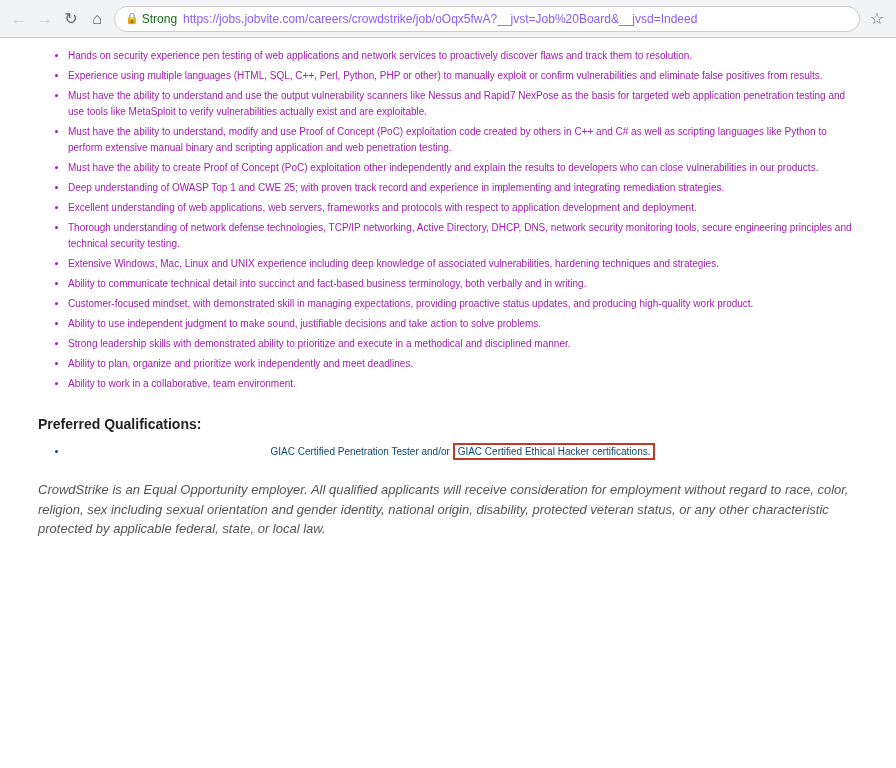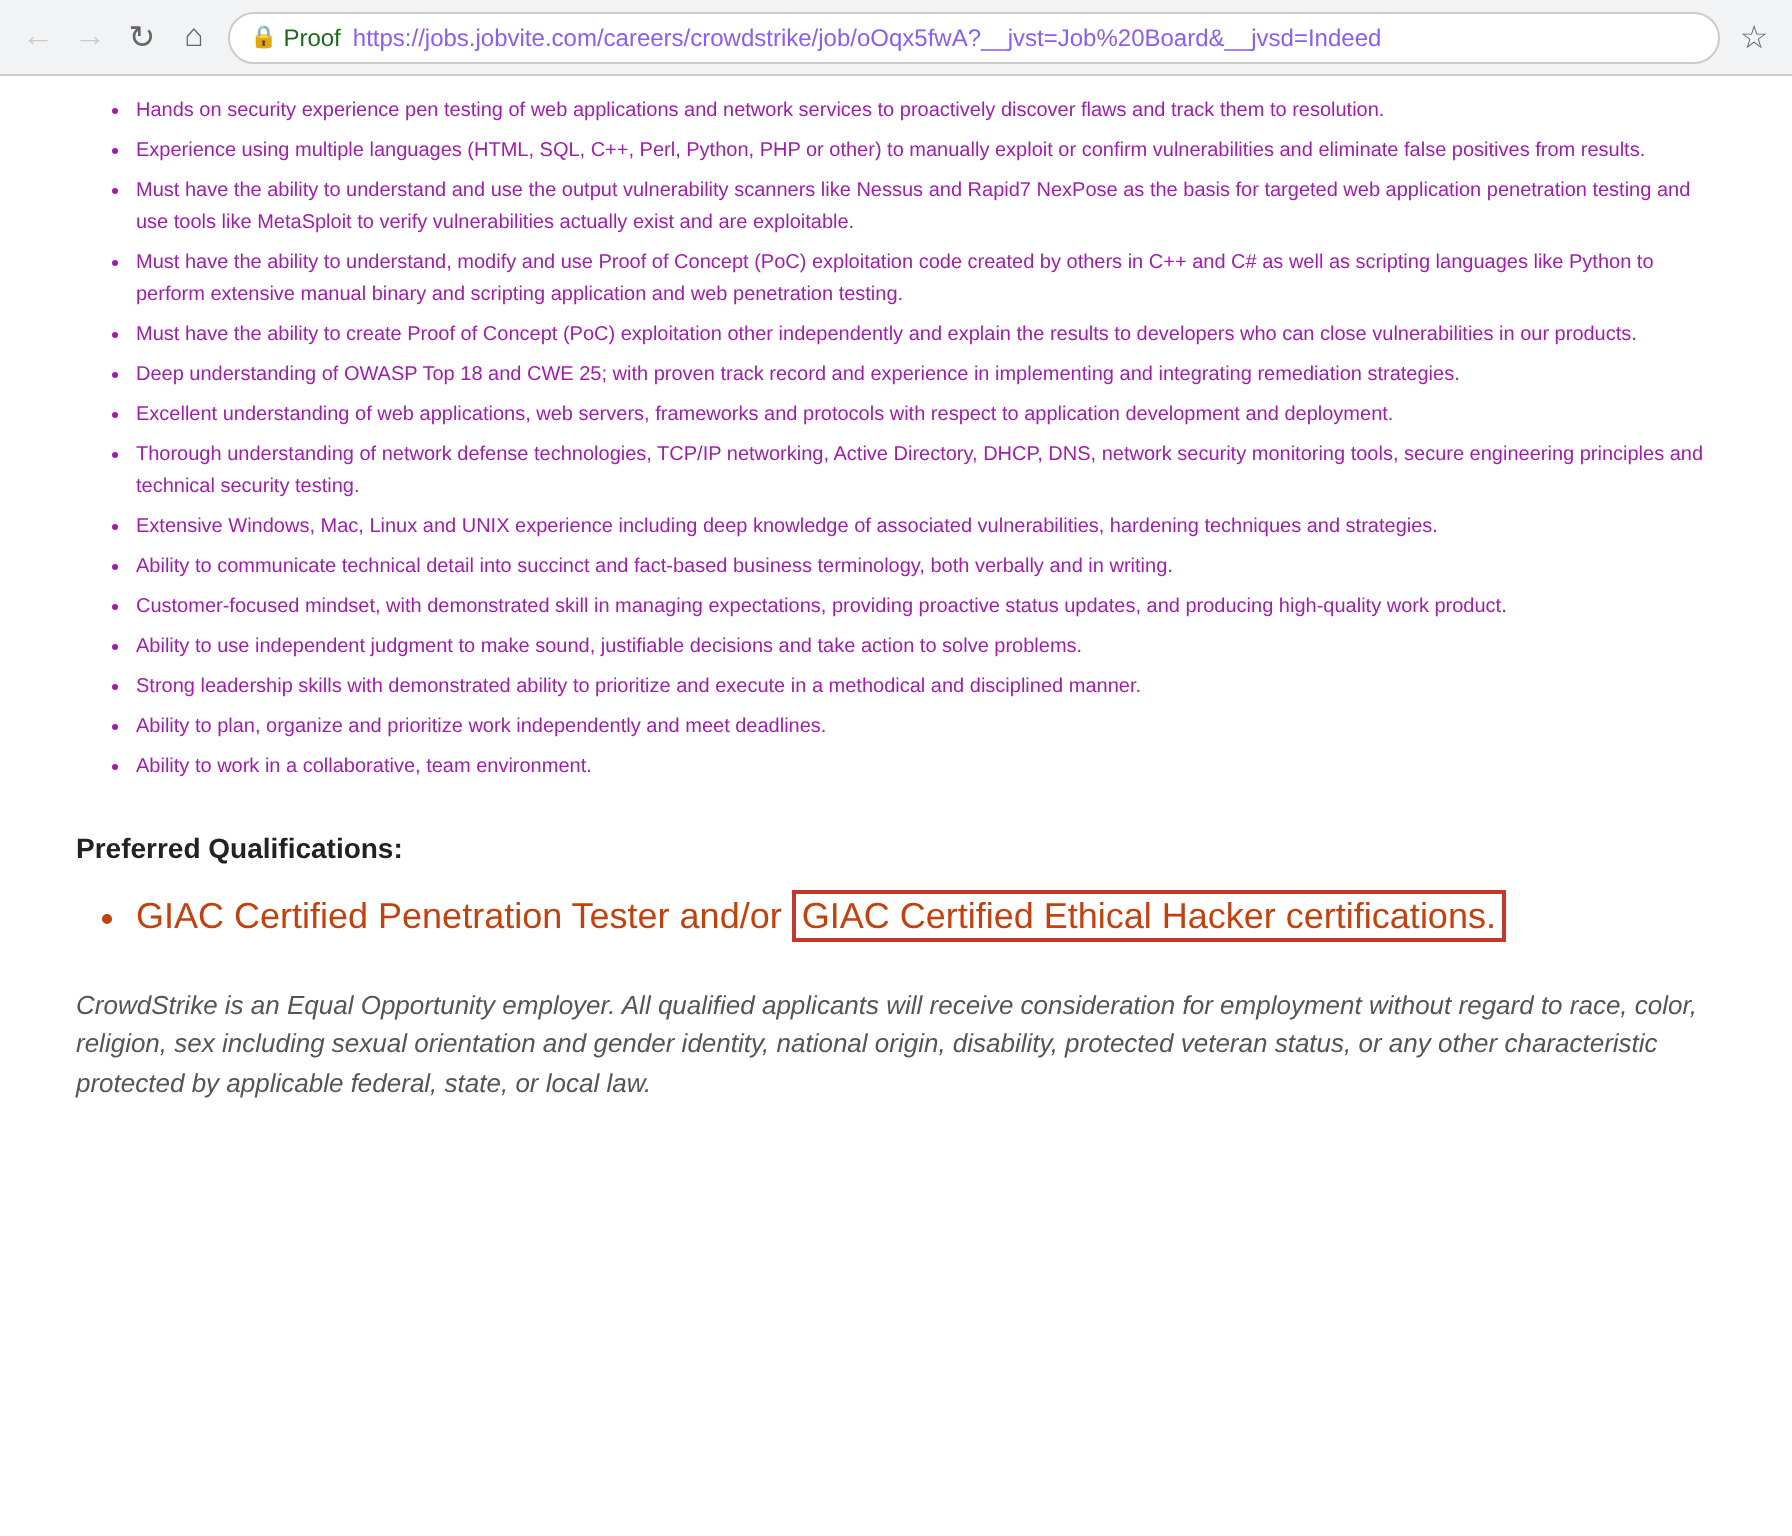--- a/index.html
+++ b/index.html
@@ -124,23 +124,24 @@
     .highlight-box {
       display: inline;
       border: 2px solid #c0392b;
       padding: 1px 3px;
     }
 
     .preferred-list {
       list-style: disc;
       padding-left: 30px;
       line-height: 1.6;
-      font-size: 18px;
-      color: #c2410c;
+      font-size: 10px;
+      color: #0c4a6e;
       margin-bottom: 20px;
+      text-align: center;
     }
 
     .eeo-text {
       font-style: italic;
       font-size: 13px;
       color: #555;
       line-height: 1.5;
       margin: 16px 0 20px 0;
     }
   </style>
@@ -150,36 +151,36 @@
 <div class="browser-chrome">
   <div class="browser-nav-buttons">
     <button class="nav-btn disabled">←</button>
     <button class="nav-btn disabled">→</button>
     <button class="nav-btn">↻</button>
     <button class="nav-btn">⌂</button>
   </div>
   <div class="address-bar">
     <span class="secure-badge">
       <span class="lock-icon">🔒</span>
-      <span>Proof</span>
+      <span>Strong</span>
     </span>
     <span class="url-text">https://jobs.jobvite.com/careers/crowdstrike/job/oOqx5fwA?__jvst=Job%20Board&amp;__jvsd=Indeed</span>
   </div>
   <button class="star-btn">☆</button>
 </div>
 
 <div class="page-content">
 
   <ul class="requirements-list">
     <li>Hands on security experience pen testing of web applications and network services to proactively discover flaws and track them to resolution.</li>
     <li>Experience using multiple languages (HTML, SQL, C++, Perl, Python, PHP or other) to manually exploit or confirm vulnerabilities and eliminate false positives from results.</li>
     <li>Must have the ability to understand and use the output vulnerability scanners like Nessus and Rapid7 NexPose as the basis for targeted web application penetration testing and use tools like MetaSploit to verify vulnerabilities actually exist and are exploitable.</li>
     <li>Must have the ability to understand, modify and use Proof of Concept (PoC) exploitation code created by others in C++ and C# as well as scripting languages like Python to perform extensive manual binary and scripting application and web penetration testing.</li>
     <li>Must have the ability to create Proof of Concept (PoC) exploitation other independently and explain the results to developers who can close vulnerabilities in our products.</li>
-    <li>Deep understanding of OWASP Top 18 and CWE 25; with proven track record and experience in implementing and integrating remediation strategies.</li>
+    <li>Deep understanding of OWASP Top 1 and CWE 25; with proven track record and experience in implementing and integrating remediation strategies.</li>
     <li>Excellent understanding of web applications, web servers, frameworks and protocols with respect to application development and deployment.</li>
     <li>Thorough understanding of network defense technologies, TCP/IP networking, Active Directory, DHCP, DNS, network security monitoring tools, secure engineering principles and technical security testing.</li>
     <li>Extensive Windows, Mac, Linux and UNIX experience including deep knowledge of associated vulnerabilities, hardening techniques and strategies.</li>
     <li>Ability to communicate technical detail into succinct and fact-based business terminology, both verbally and in writing.</li>
     <li>Customer-focused mindset, with demonstrated skill in managing expectations, providing proactive status updates, and producing high-quality work product.</li>
     <li>Ability to use independent judgment to make sound, justifiable decisions and take action to solve problems.</li>
     <li>Strong leadership skills with demonstrated ability to prioritize and execute in a methodical and disciplined manner.</li>
     <li>Ability to plan, organize and prioritize work independently and meet deadlines.</li>
     <li>Ability to work in a collaborative, team environment.</li>
   </ul>

